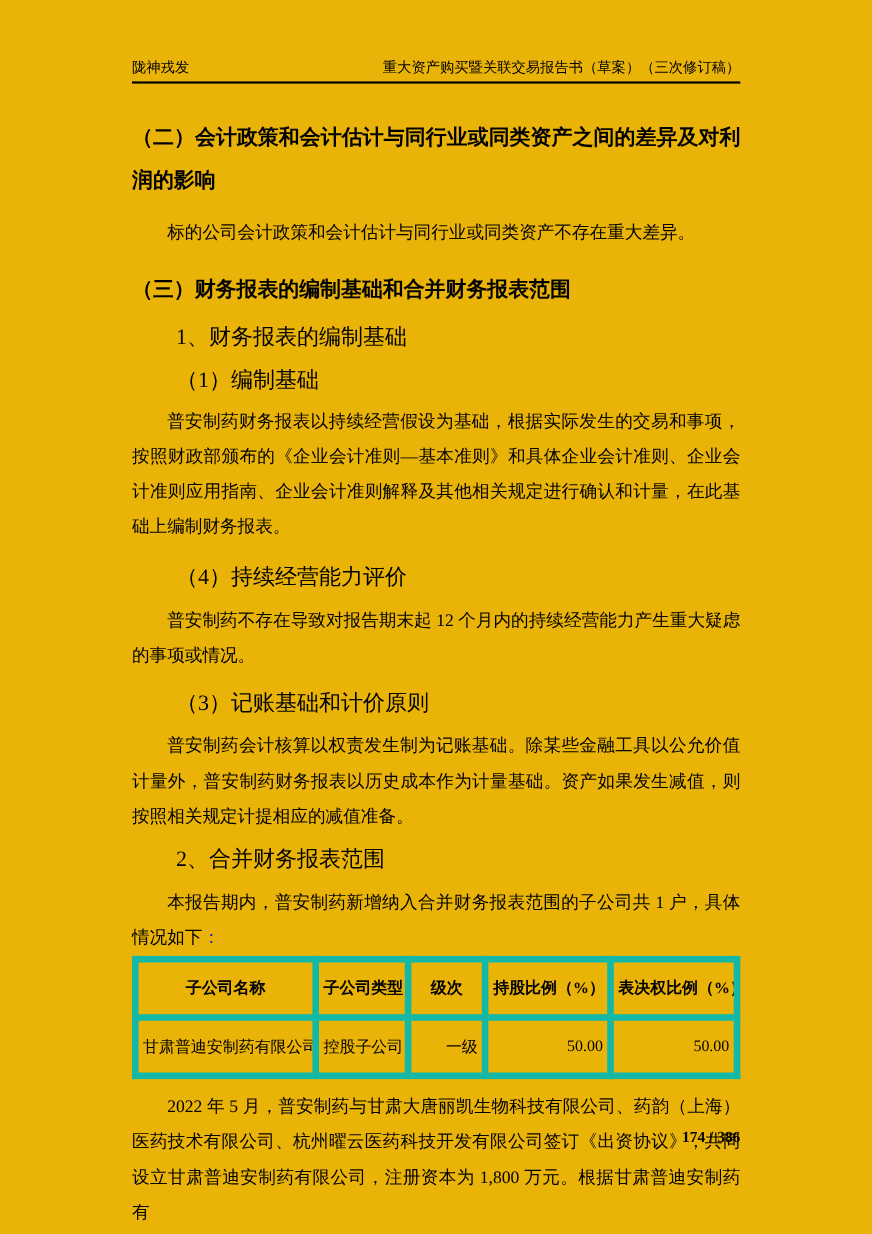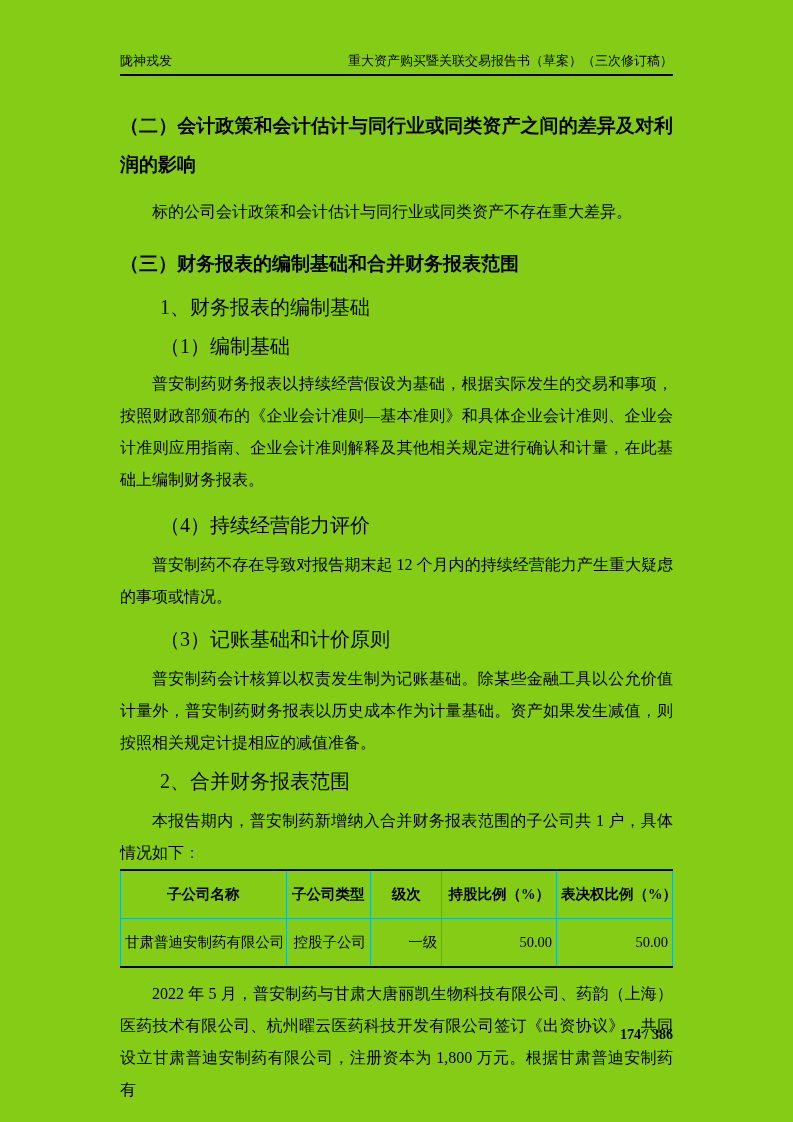--- a/index.html
+++ b/index.html
@@ -1,21 +1,21 @@
 <!DOCTYPE html>
 <html><head>
 <meta charset="utf-8">
 <style>
   html, body { margin: 0; padding: 0; background: #ffffff; }
   .page {
     position: relative;
     width: 793px;
     height: 1122px;
     margin: 0 auto;
-    background: #84cc16;
+    background: #eab308;
     color: #000000;
     font-family: "Liberation Serif", "DejaVu Serif", serif;
     box-sizing: border-box;
     padding: 52px 120px 0 120px;
     overflow: hidden;
   }
   .hdr {
     display: flex;
     justify-content: space-between;
     align-items: flex-end;
@@ -52,21 +52,21 @@
   .m13 { margin-top: 13px; }
   .blue { color: #2222cc; }
   table.subs {
     width: 100%;
     border-collapse: collapse;
     margin-top: 0;
     font-size: 14.5px;
     table-layout: fixed;
   }
   table.subs th, table.subs td {
-    border: 1px solid #14b8a6;
+    border: 6px solid #14b8a6;
     padding: 12px 4px;
     height: 23px;
     overflow: hidden;
     white-space: nowrap;
   }
   table.subs { border-top: 2.5px solid #000; border-bottom: 2.5px solid #000; }
   table.subs thead th { font-weight: bold; text-align: center; }
   td.al { text-align: left;  padding-left: 7px; }
   td.ac { text-align: right; }
   td.ar { text-align: right; padding-right: 8px; margin-top: 32px; }

